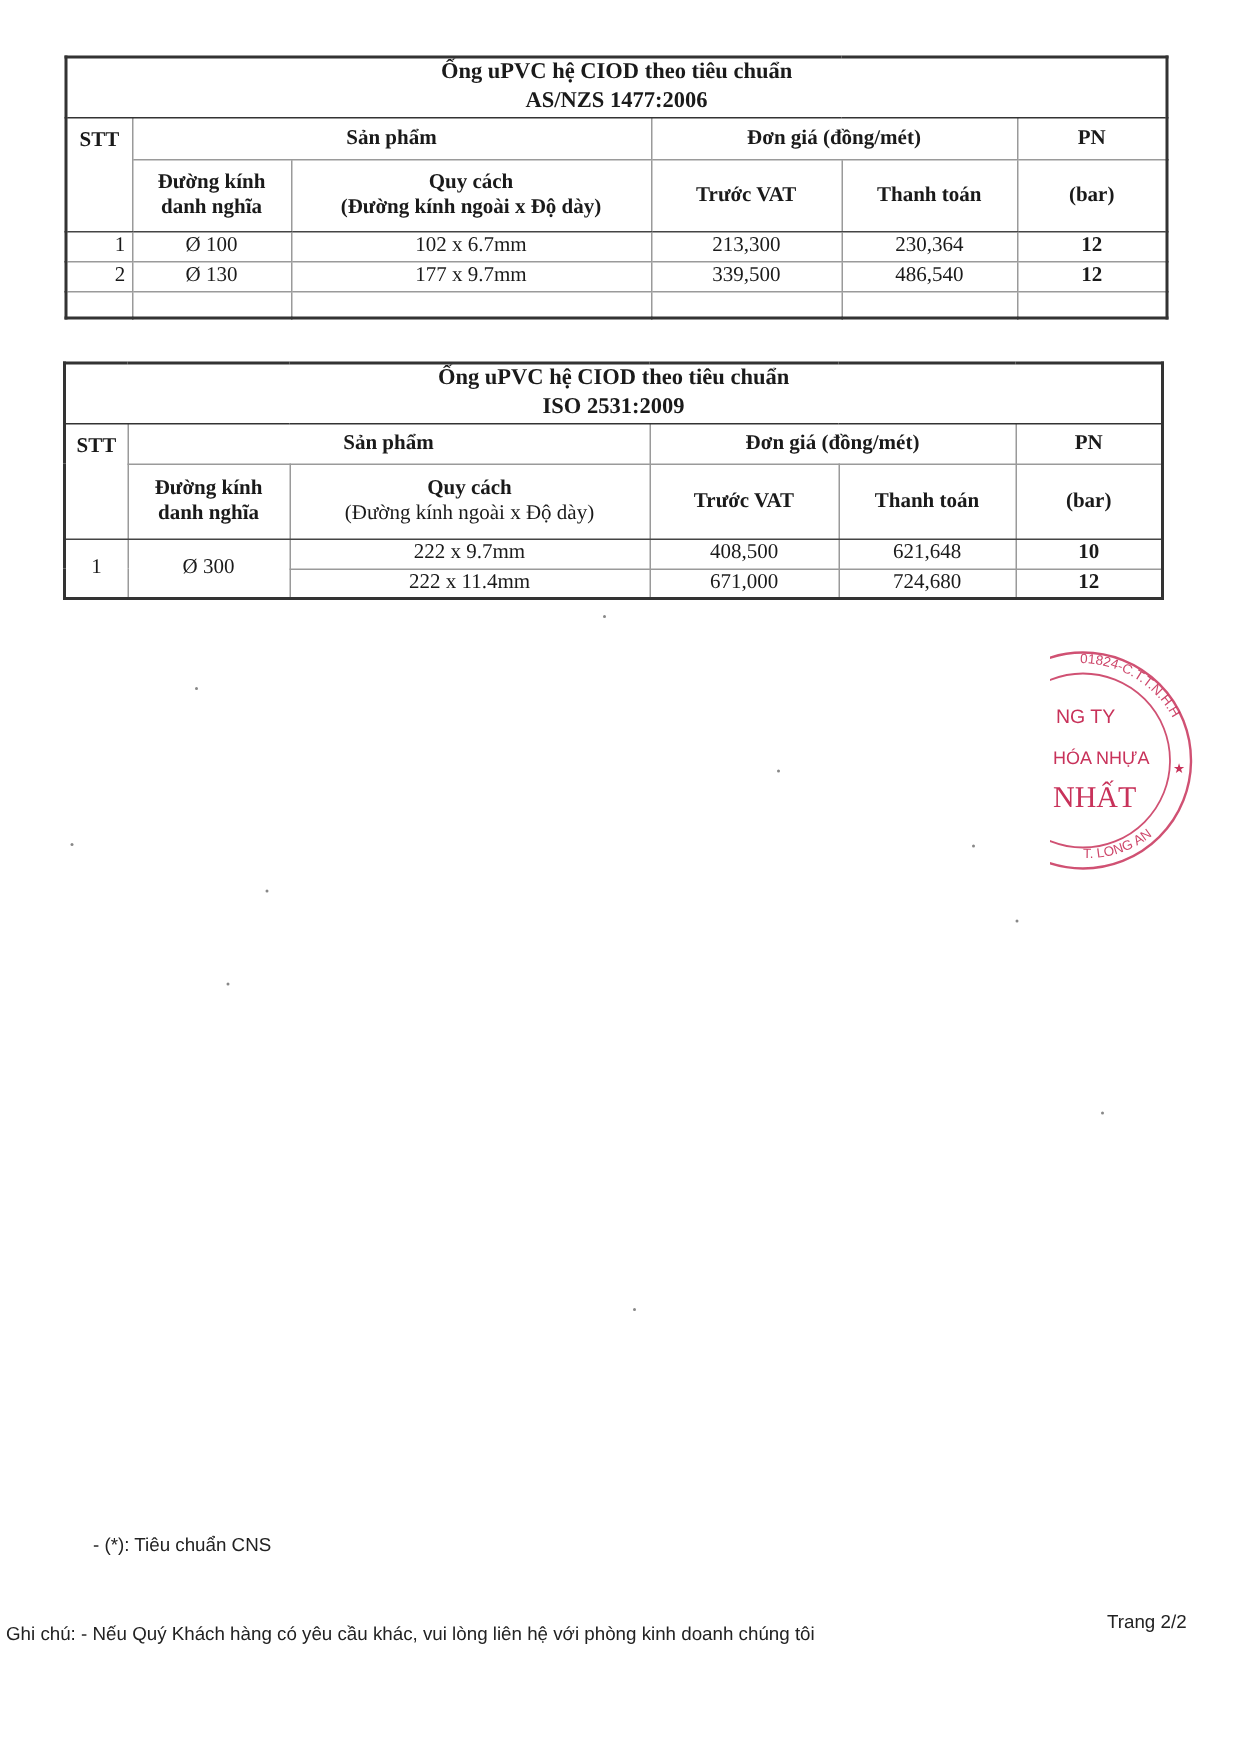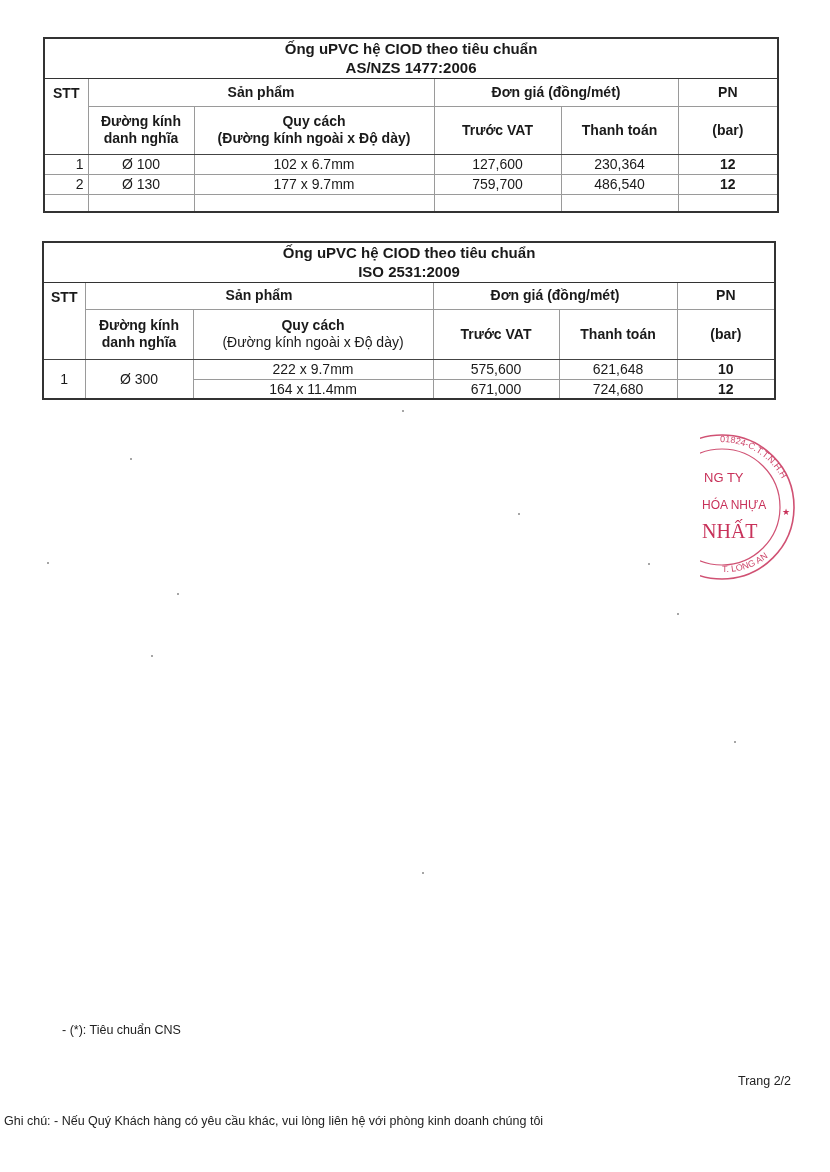--- a/index.html
+++ b/index.html
@@ -3,21 +3,21 @@
 <meta charset="utf-8">
 <style>
   html, body { margin: 0; padding: 0; }
   body {
     width: 830px; height: 1172px; position: relative; overflow: hidden;
     background: #ffffff; color: #1a1a1a;
     font-family: "Liberation Serif", serif;
   }
   table.price {
     position: absolute; border-collapse: collapse; table-layout: fixed;
-    font-family: Liberation Sans, sans-serif; font-size: 14px; padding-left: 12px;
+    font-family: Liberation Serif, serif; font-size: 14px; padding-left: 12px;
   }
   table.price td, table.price th {
     border: 1px solid #9a9a9a; padding: 0; text-align: center; vertical-align: middle;
     overflow: hidden; white-space: nowrap;
   }
   table.price { border: 2px solid #333; }
   .title-cell { font-weight: bold; font-size: 15px; line-height: 19px; border-bottom: 1.5px solid #333 !important; }
   .hdr { font-weight: bold; font-size: 14px; line-height: 17px; }
   .hdr-sub { border-bottom: 1.5px solid #444 !important; }
   .stt-num { text-align: right !important; padding-right: 4px !important; }
@@ -67,29 +67,29 @@
       <div>(Đường kính ngoài x Độ dày)</div>
     </td>
     <td class="hdr hdr-sub">Trước VAT</td>
     <td class="hdr hdr-sub">Thanh toán</td>
     <td class="hdr hdr-sub">(bar)</td>
   </tr>
   <tr style="height:20px">
     <td class="stt-num">1</td>
     <td>Ø 100</td>
     <td>102 x 6.7mm</td>
-    <td>127,600</td>
+    <td>213,300</td>
     <td>230,364</td>
     <td class="bold">12</td>
   </tr>
   <tr style="height:20px">
     <td class="stt-num">2</td>
     <td>Ø 130</td>
     <td>177 x 9.7mm</td>
-    <td>759,700</td>
+    <td>339,500</td>
     <td>486,540</td>
     <td class="bold">12</td>
   </tr>
   <tr style="height:18px">
     <td></td>
         <td></td>
         <td></td>
     <td></td>
         <td></td>
         <td></td>
@@ -129,26 +129,26 @@
       <div style="font-weight:normal">(Đường kính ngoài x Độ dày)</div>
     </td>
     <td class="hdr hdr-sub">Trước VAT</td>
     <td class="hdr hdr-sub">Thanh toán</td>
     <td class="hdr hdr-sub">(bar)</td>
   </tr>
   <tr style="height:20px">
     <td rowspan="2">1</td>
     <td rowspan="2">Ø 300</td>
     <td>222 x 9.7mm</td>
-    <td>575,600</td>
+    <td>408,500</td>
     <td>621,648</td>
     <td class="bold">10</td>
   </tr>
   <tr style="height:20px">
-    <td>164 x 11.4mm</td>
+    <td>222 x 11.4mm</td>
     <td>671,000</td>
     <td>724,680</td>
     <td class="bold">12</td>
   </tr>
 </tbody>
   </table>
 
 <div class="stamp">
   <svg width="120" height="150" viewBox="0 0 120 150">
     <defs>
@@ -174,18 +174,18 @@
 <div class="speck" style="left:130px;top:458px"></div>
 <div class="speck" style="left:518px;top:513px"></div>
 <div class="speck" style="left:47px;top:562px"></div>
 <div class="speck" style="left:648px;top:563px"></div>
 <div class="speck" style="left:177px;top:593px"></div>
 <div class="speck" style="left:677px;top:613px"></div>
 <div class="speck" style="left:151px;top:655px"></div>
 <div class="speck" style="left:422px;top:872px"></div>
 <div class="speck" style="left:734px;top:741px"></div>
 
-<div class="note" style="left:4px;top:1114px">
+<div class="note" style="left:4px;top:1082px">
   <span>Ghi chú:</span>
   <span>- Nếu Quý Khách hàng có yêu cầu khác, vui lòng liên hệ với phòng kinh doanh chúng tôi</span>
 </div>
 <div class="note" style="left:62px;top:1023px">- (*): Tiêu chuẩn CNS</div>
 <div class="note" style="left:738px;top:1074px">Trang 2/2</div>
 
 </body></html>

